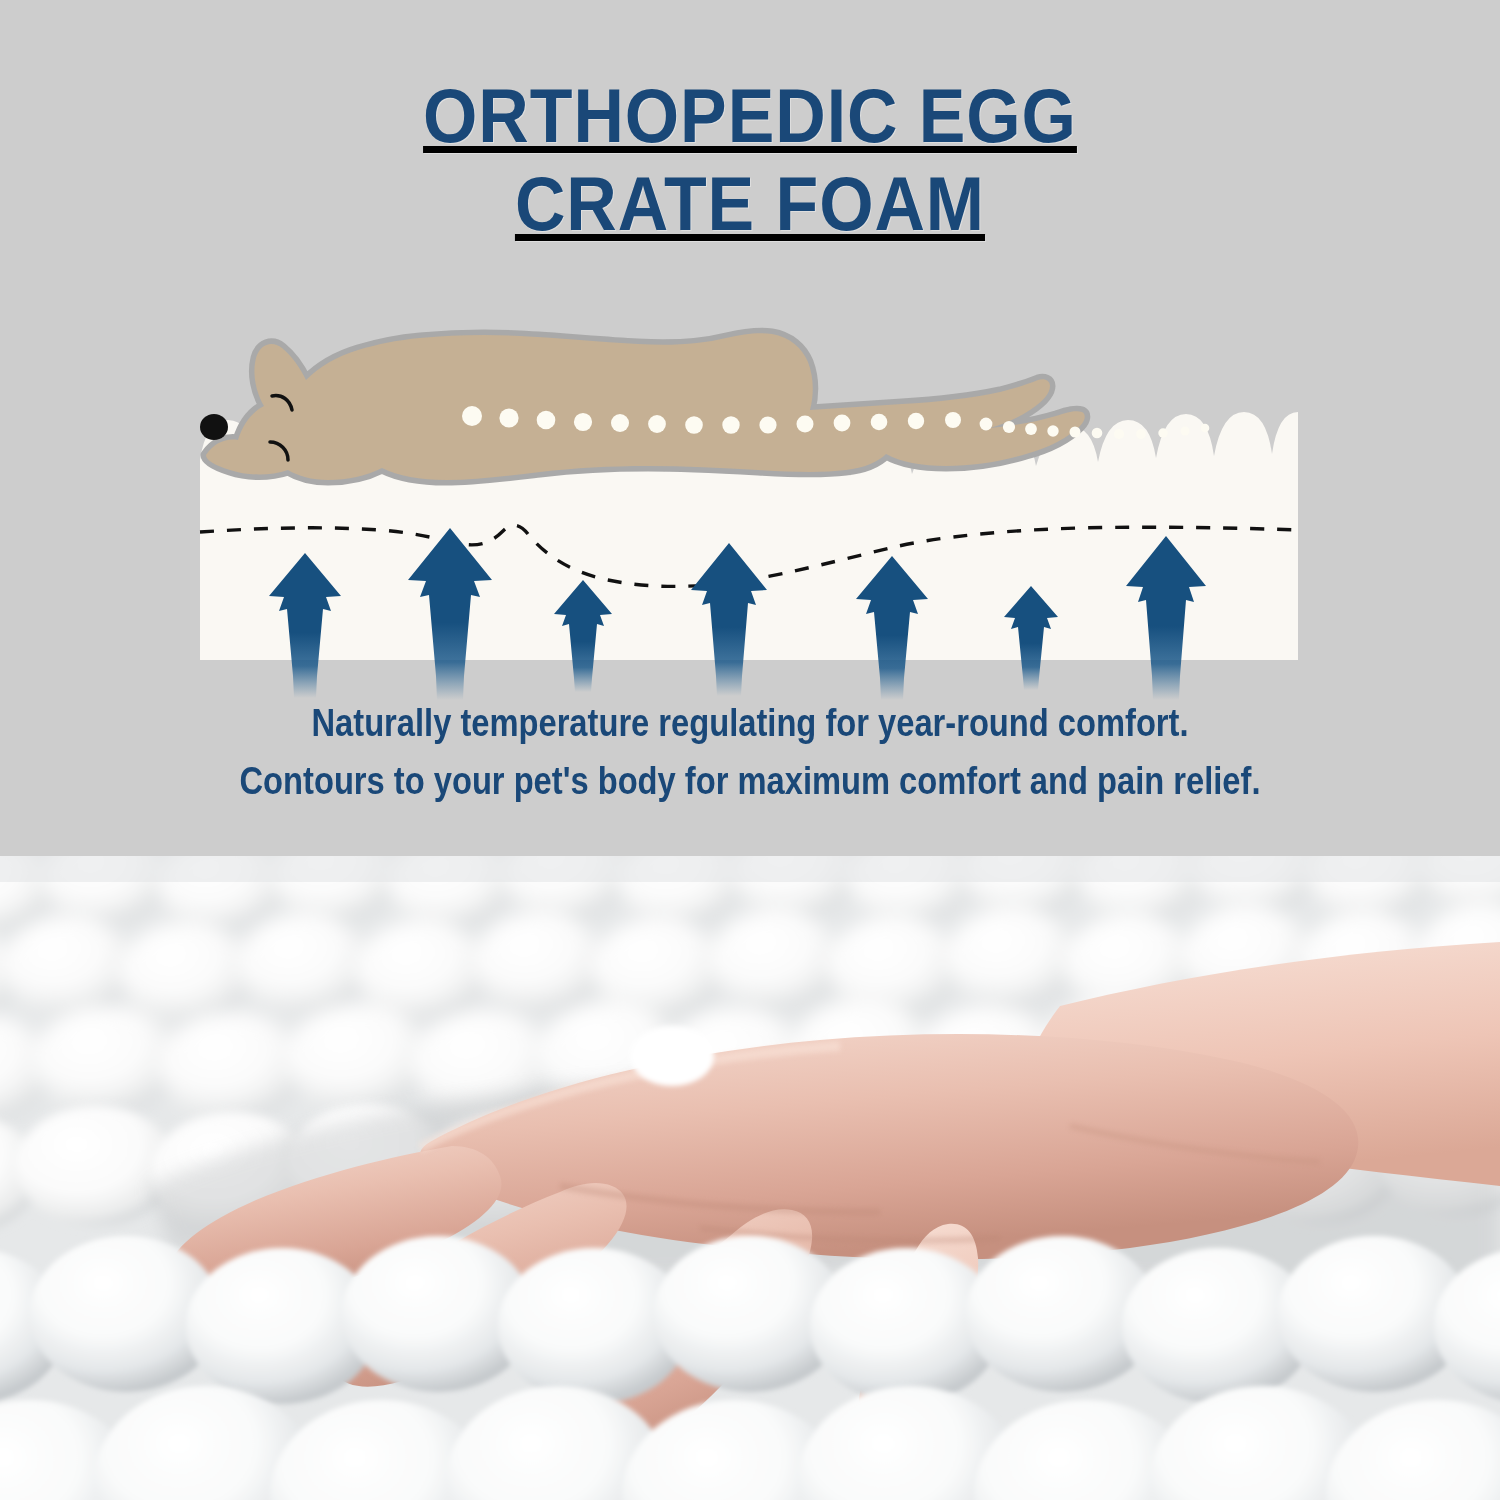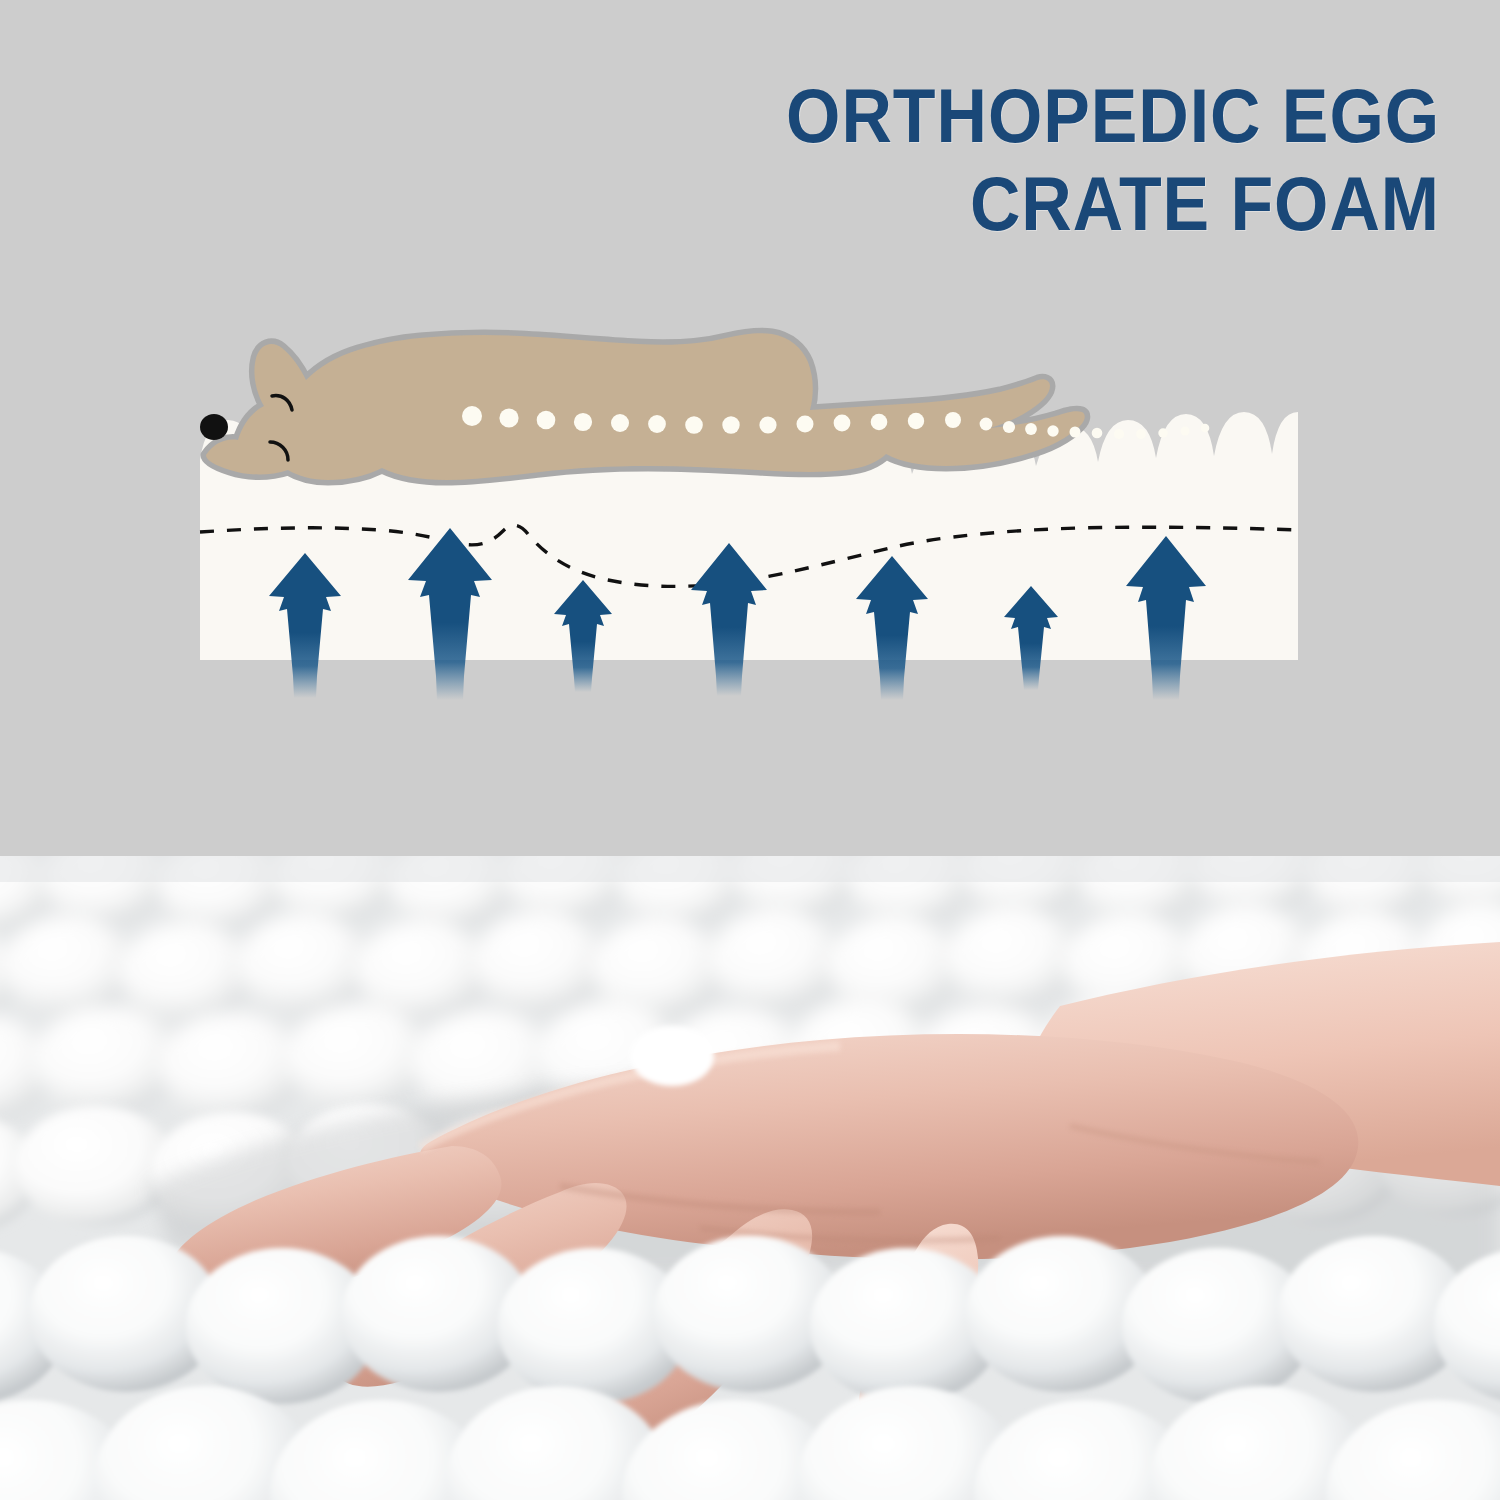--- a/index.html
+++ b/index.html
@@ -10,21 +10,22 @@
   }
   #stage { position:relative; width:1500px; height:1500px; overflow:hidden; }
 
   
   .info-panel{
     position:absolute; left:0; top:0; width:1500px; height:856px;
     background:#cdcdcd;
   }
   .title-block{
     position:absolute; left:0; top:72px; width:1500px;
-    text-align:right;
+    text-align:center;
+    text-decoration:underline;
   }
   .title-line{
     display:block;
     font-family:"Liberation Sans", sans-serif;
     font-weight:bold;
     font-size:76px;
     line-height:88px;
     letter-spacing:1px;
     color:#1a4878;
     transform:scaleX(0.92);
@@ -261,20 +262,24 @@
             L881 400 L880 378 L874 312 L866 314 L871 300 L856 299 Z"></path>
         <path d="M1031 286
             L1058 317 L1047 318 L1051 329 L1044 327 L1039 378 L1038 390
             L1024 390 L1023 378 L1018 327 L1011 329 L1015 318 L1004 317 Z"></path>
         <path d="M1166 236
             L1206 286 L1189 287 L1194 302 L1186 300 L1180 376 L1179 400
             L1153 400 L1152 376 L1146 300 L1138 302 L1143 287 L1126 286 Z"></path>
       </g>
     </svg>
 
+    <div class="caption-block">
+      <span class="caption-line">Naturally temperature regulating for year-round comfort.</span>
+      <span class="caption-line">Contours to your pet's body for maximum comfort and pain relief.</span>
+    </div>
   </div>
 
   <div class="photo-panel">
     <svg class="photo-svg" viewBox="0 0 1500 644" preserveAspectRatio="xMidYMid slice">
       <defs>
         <radialGradient id="bumpG" cx="38%" cy="32%" r="72%">
           <stop offset="0%" stop-color="#ffffff"></stop>
           <stop offset="55%" stop-color="#fbfbfb"></stop>
           <stop offset="82%" stop-color="#eceded"></stop>
           <stop offset="100%" stop-color="#d4d7d9"></stop>

